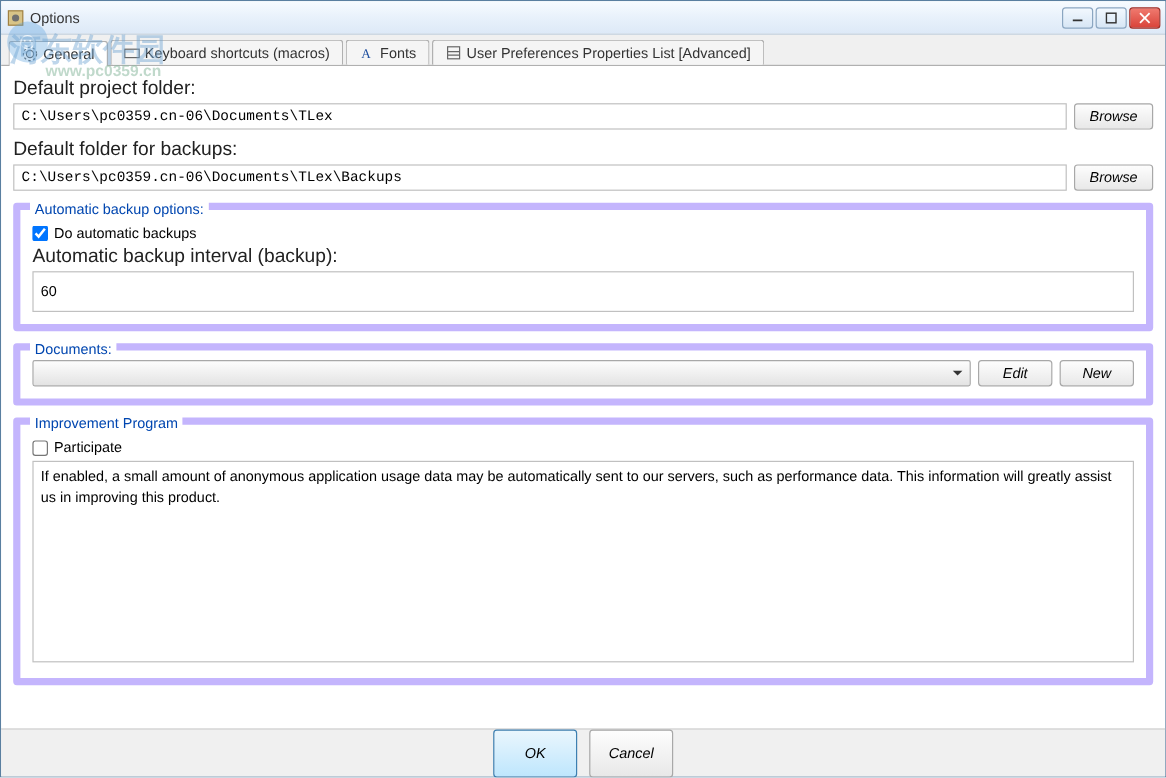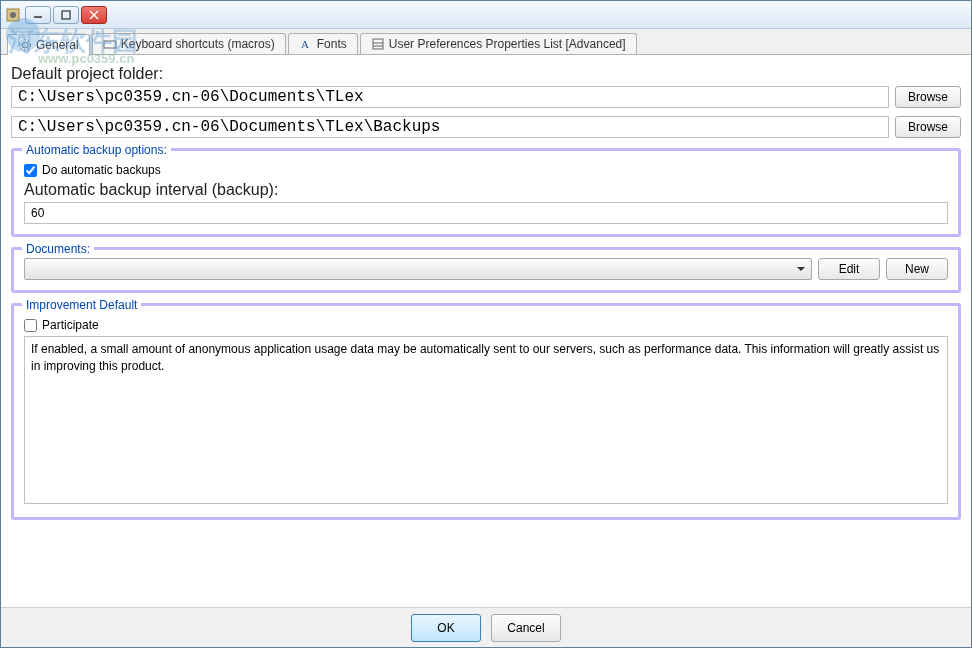--- a/index.html
+++ b/index.html
@@ -97,39 +97,40 @@
   display: flex;
   gap: 6px;
   margin-bottom: 8px;
 }
 .text-input {
   flex: 1;
   height: 22px;
   border: 1px solid #c0c0c0;
   padding: 2px 6px;
   font-family: "SimSun", "Courier New", monospace;
-  font-size: 16px;
+  font-size: 12px;
   background: #fff;
 }
 .btn {
   min-width: 62px;
   height: 22px;
   border: 1px solid #a8a8a8;
   background: linear-gradient(to bottom, #fdfdfd, #e8e8e8);
   border-radius: 3px;
   font-size: 12px;
   padding: 0 12px;
   cursor: default;
+  font-style: italic;
 }
 .btn.primary {
   border: 1px solid #3c7fb1;
   background: linear-gradient(to bottom, #eaf6fd, #bee6fd);
 }
 .groupbox {
-  border: 3px solid #c4b5fd;
+  border: 6px solid #c4b5fd;
   border-radius: 3px;
   padding: 8px 10px 10px 10px;
   margin: 10px 0;
   position: relative;
 }
 .groupbox-title {
   position: absolute;
   top: -8px;
   left: 8px;
   background: #fff;
@@ -139,21 +140,21 @@
 }
 .checkbox-row {
   display: flex;
   align-items: flex-end;
   gap: 5px;
   margin: 4px 0;
 }
 .checkbox-row input { width: 13px; height: 13px; }
 .full-input {
   width: 100%;
-  height: 22px;
+  height: 34px;
   border: 1px solid #c0c0c0;
   padding: 2px 6px;
   font-size: 12px;
 }
 .dropdown {
   flex: 1;
   height: 22px;
   border: 1px solid #a8a8a8;
   background: linear-gradient(to bottom, #fdfdfd, #e3e3e3);
   border-radius: 2px;
@@ -183,21 +184,21 @@
 .footer {
   height: 40px;
   border-top: 1px solid #d0d0d0;
   display: flex;
   align-items: center;
   justify-content: center;
   gap: 10px;
   background: #f0f0f0;
   padding: 6px;
 }
-.footer .btn { min-width: 70px; height: 28px; }
+.footer .btn { min-width: 70px; height: 40px; }
 .watermark {
   position: absolute;
   top: 28px; left: 8px;
   font-size: 26px;
   color: rgba(110,165,210,0.45);
   font-weight: bold;
   pointer-events: none;
   font-family: "Microsoft YaHei", sans-serif;
   line-height: 1;
 }
@@ -226,20 +227,21 @@
 
 <div class="window">
 
   <div class="titlebar">
     <span class="titlebar-icon">
       <svg width="16" height="16">
           <rect x="2" y="2" width="12" height="12" fill="#d8c488" stroke="#a08040"></rect>
           <circle cx="8" cy="8" r="3" fill="#707070"></circle>
         </svg>
     </span>
+    <span class="titlebar-title">Options</span>
     <div class="winbtns">
       <div class="winbtn">
           <svg width="10" height="10">
             <line x1="1" y1="7" x2="9" y2="7" stroke="#333" stroke-width="1.5"></line>
           </svg>
         </div>
       <div class="winbtn">
           <svg width="10" height="10">
             <rect x="1" y="1" width="8" height="8" fill="none" stroke="#333" stroke-width="1.2"></rect>
           </svg>
@@ -293,20 +295,21 @@
   </div>
 
   <div class="content">
 
     <div class="field-label">Default project folder:</div>
     <div class="row">
       <input class="text-input" value="C:\Users\pc0359.cn-06\Documents\TLex" style="">
       <button class="btn">Browse</button>
     </div>
 
+    <div class="field-label">Default folder for backups:</div>
     <div class="row">
       <input class="text-input" value="C:\Users\pc0359.cn-06\Documents\TLex\Backups" style="">
       <button class="btn">Browse</button>
     </div>
 
     <div class="groupbox">
       <div class="groupbox-title">Automatic backup options:</div>
       <div class="checkbox-row">
         <input type="checkbox" checked="" style="">
         <span>Do automatic backups</span>
@@ -321,21 +324,21 @@
         <div class="dropdown">
           <span></span>
           <div class="dropdown-arrow"></div>
         </div>
         <button class="btn">Edit</button>
         <button class="btn">New</button>
       </div>
     </div>
 
     <div class="groupbox">
-      <div class="groupbox-title">Improvement Default</div>
+      <div class="groupbox-title">Improvement Program</div>
       <div class="checkbox-row">
         <input type="checkbox" style="">
         <span>Participate</span>
       </div>
       <textarea class="textarea-box" readonly="" style="">If enabled, a small amount of anonymous application usage data may be automatically sent to our servers, such as performance data. This information will greatly assist us in improving this product.</textarea>
     </div>
 
   </div>
 
   <div class="footer">

